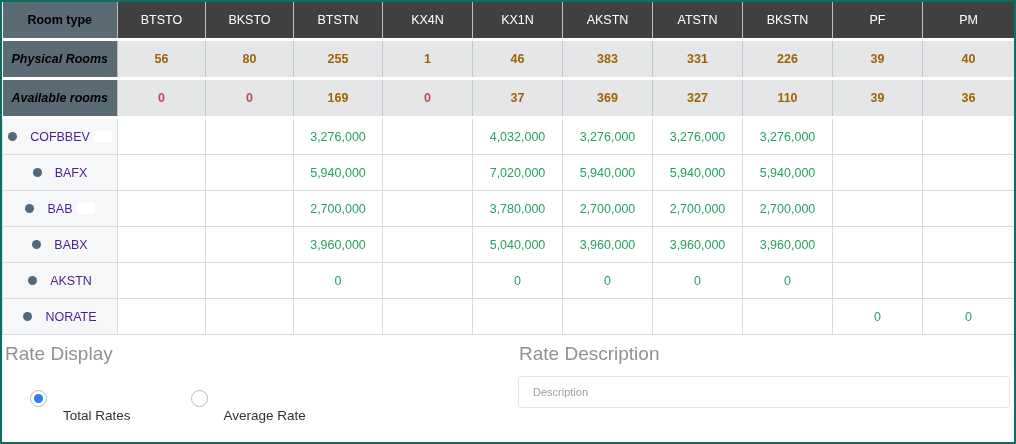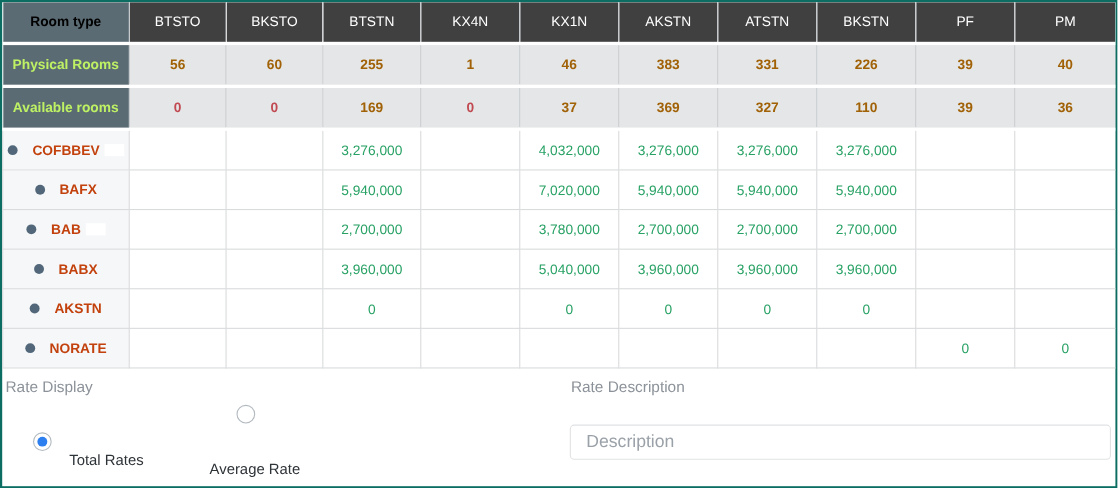--- a/index.html
+++ b/index.html
@@ -16,63 +16,63 @@
   th.corner{
     background:#5b6b73;color:#000000;font-weight:700;text-align:left;padding-left:10px;
     height:36px;border-right:1px solid #b9bdc1;border-bottom:3px solid #ffffff;font-size:13px;
   }
   th.colhead{
     background:#404040;color:#ffffff;font-weight:400;height:36px;font-size:12.5px;
     border-right:1px solid #b9bdc1;border-bottom:3px solid #ffffff;
   }
   
   th.slab{
-    background:#5b6b73;color:#bef264;font-weight:700;text-align:left;padding-left:10px;
-    height:36px;border-right:1px solid #b9bdc1;border-bottom:3px solid #ffffff;font-size:12.5px;
+    background:#5b6b73;color:#000000;font-weight:700;text-align:left;padding-left:10px;
+    height:36px;border-right:1px solid #b9bdc1;border-bottom:3px solid #ffffff;font-size:12.5px;font-style:italic;
   }
   td.sval{
     background:#e5e6e7;font-weight:700;height:36px;
     border-right:1px solid #c3c7ca;border-bottom:3px solid #ffffff;
   }
   td.sval.green{color:#a16207;}
   td.sval.red{color:#c14a52;}
   
   th.rlab{
-    background:#f6f7f8;border:1px solid #d9dbdc;text-align:left;font-weight:700;
-    color:#c2410c;font-size:13px;height:35px;padding-left:12px;cursor:pointer;
+    background:#f6f7f8;border:1px solid #d9dbdc;text-align:left;font-weight:400;
+    color:#4c1d95;font-size:13px;height:35px;padding-left:12px;cursor:pointer;
   }
   td.rval{
     background:#ffffff;border:1px solid #d9dbdc;color:#27a164;font-size:12.5px;height:35px;
   }
   .bullet{
     display:inline-block;width:9px;height:9px;border-radius:50%;
     background:#52687a;margin-right:13px;vertical-align:middle;
   }
   .rcode{vertical-align:middle;}
   .redact{display:inline-block;width:18px;height:11px;background:#ffffff;margin-left:4px;vertical-align:middle;}
   
   .footer{display:flex;align-items:flex-start;padding:6px 0 0 0;}
   .footer-left{width:516px;padding-left:2px;box-sizing:border-box;}
   .footer-right{flex:1;padding-right:4px;}
-  .group-label{color:#8c9299;font-size:14px;margin:2px 0 9px 1px;}
+  .group-label{color:#8c9299;font-size:19px;margin:2px 0 9px 1px;}
   .radio-group{display:flex;align-items:center;}
   .radio-item{display:flex;align-items:center;margin-left:26px;cursor:pointer;}
-  .radio-item + .radio-item{margin-left:60px;flex-direction:column;}
+  .radio-item + .radio-item{margin-left:60px;}
   .radio{
     position:relative;width:15px;height:15px;border-radius:50%;
     border:1px solid #b3bac0;background:#fff;display:inline-block;margin-right:16px;flex:0 0 auto;
   }
   .radio.selected::after{
     content:"";position:absolute;left:3px;top:3px;width:9px;height:9px;border-radius:50%;background:#2d7ff0;
   }
   .radio-label{font-size:13.5px;color:#2e3338;margin-top:34px;}
   .desc-input{
-    width:100%;box-sizing:border-box;height:32px;margin-top:18px;
+    width:100%;box-sizing:border-box;height:32px;margin-top:2px;
     border:1px solid #e0e2e4;border-radius:4px;padding:0 14px;
-    font-size:16px;color:#7f1d1d;outline:none;font-family:"Liberation Sans",sans-serif;
+    font-size:11px;color:#7f1d1d;outline:none;font-family:"Liberation Sans",sans-serif;
   }
   .desc-input::placeholder{color:#9aa1a8;}
 </style>
 </head>
 <body>
 
 <div class="frame">
   <table class="rates">
     <colgroup>
         <col style="width: 115px;">
@@ -97,21 +97,21 @@
           <th class="colhead">KX1N</th>
           <th class="colhead">AKSTN</th>
           <th class="colhead">ATSTN</th>
           <th class="colhead">BKSTN</th>
           <th class="colhead">PF</th>
           <th class="colhead">PM</th>
         </tr>
         <tr>
           <th class="slab">Physical Rooms</th>
           <td class="sval green">56</td>
-          <td class="sval green">60</td>
+          <td class="sval green">80</td>
           <td class="sval green">255</td>
           <td class="sval green">1</td>
           <td class="sval green">46</td>
           <td class="sval green">383</td>
           <td class="sval green">331</td>
           <td class="sval green">226</td>
           <td class="sval green">39</td>
           <td class="sval green">40</td>
         </tr>
         <tr>

